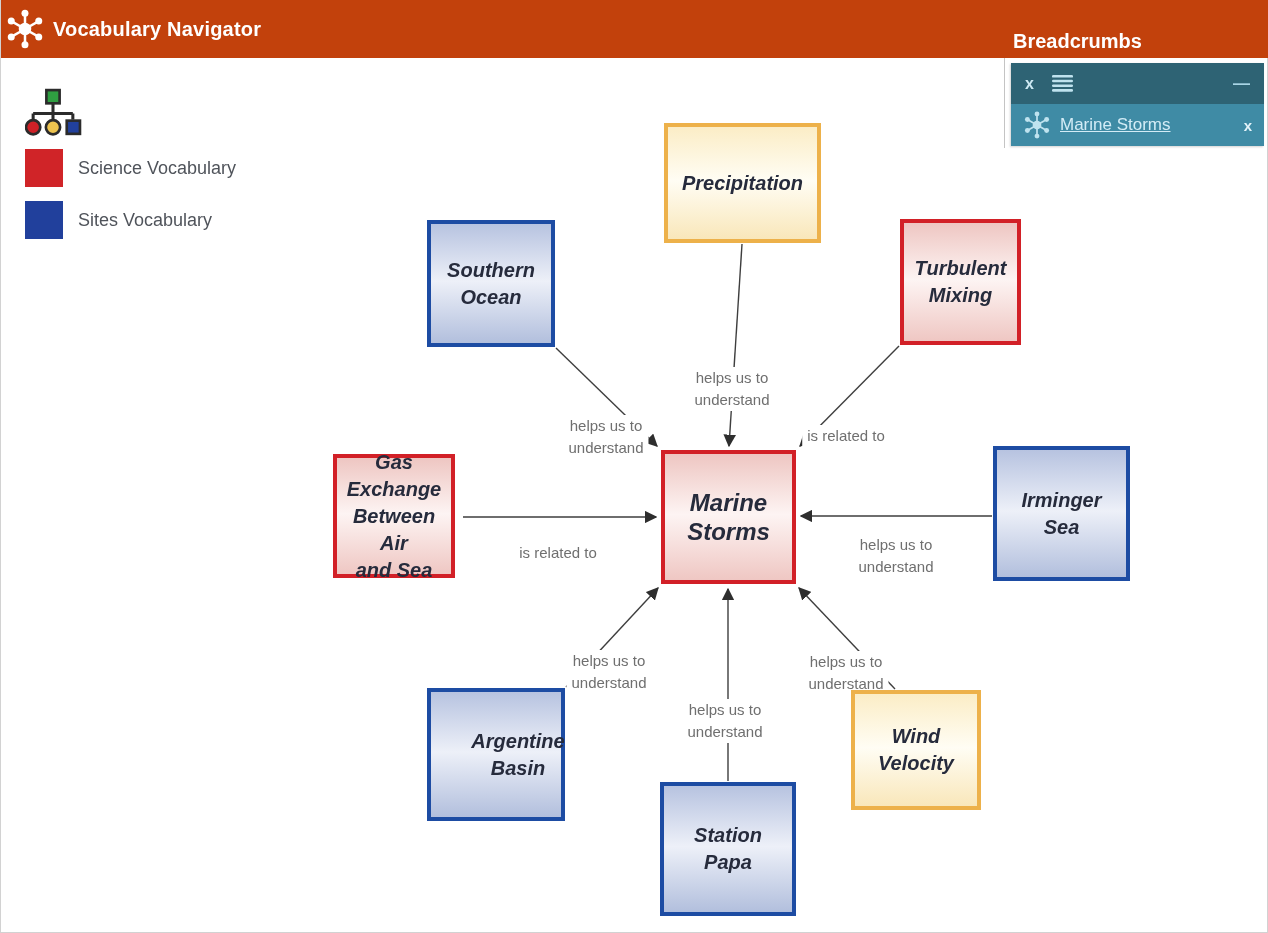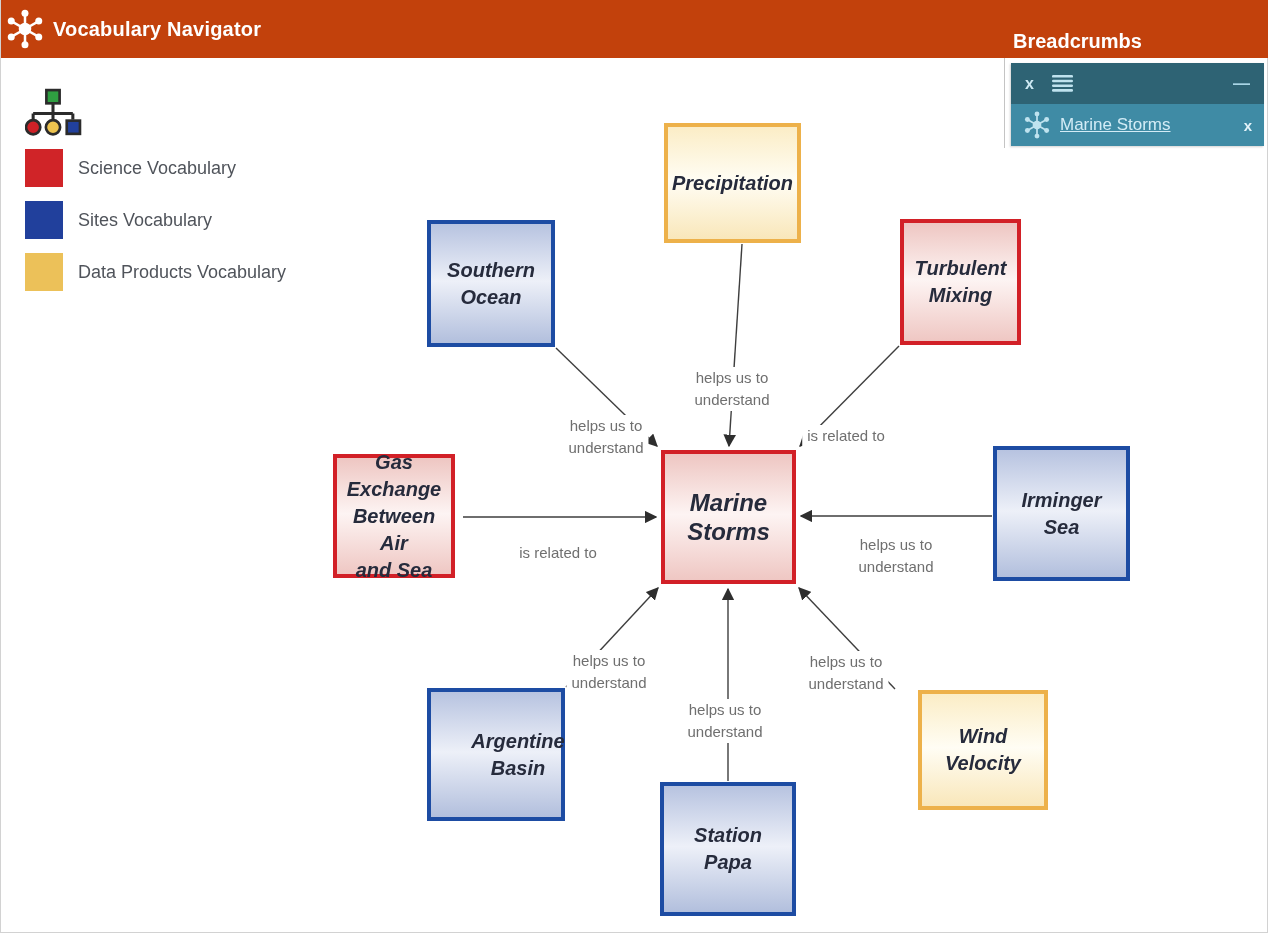--- a/index.html
+++ b/index.html
@@ -119,24 +119,20 @@
       <rect x="41" y="32" width="13" height="13" fill="#21409c" stroke="#2b2b2b" stroke-width="2.6"></rect>
     </svg>
     <div class="legend-row">
       <span class="swatch" style="background: rgb(208, 36, 40);"></span>
       <span class="legend-label">Science Vocabulary</span>
     </div>
     <div class="legend-row">
       <span class="swatch" style="background: rgb(33, 64, 156);"></span>
       <span class="legend-label">Sites Vocabulary</span>
     </div>
-    <div class="legend-row">
-      <span class="swatch" style="background: rgb(236, 193, 89);"></span>
-      <span class="legend-label">Data Products Vocabulary</span>
-    </div>
   </div>
 
   <svg id="edges-svg" xmlns="http://www.w3.org/2000/svg">
     <defs>
       <marker id="arrow" viewBox="0 0 10 10" refX="9" refY="5" markerWidth="9" markerHeight="9" orient="auto-start-reverse">
         <path d="M0,0 L10,5 L0,10 z" fill="#2e2e2e"></path>
       </marker>
     </defs>
   <line x1="741" y1="244" x2="728" y2="446" stroke="#3e3e3e" stroke-width="1.4" marker-end="url(#arrow)"></line>
       <line x1="555" y1="348" x2="656" y2="446" stroke="#3e3e3e" stroke-width="1.4" marker-end="url(#arrow)"></line>
@@ -155,21 +151,21 @@
       <div class="edge-label" style="left: 845px; top: 400px; color: rgb(111, 111, 111);">is related to</div>
       <div class="edge-label" style="left: 557px; top: 517px; color: rgb(111, 111, 111);">is related to</div>
       <div class="edge-label" style="left: 895px; top: 520px; color: rgb(111, 111, 111);">helps us to
 understand</div>
       <div class="edge-label" style="left: 608px; top: 636px; color: rgb(111, 111, 111);">helps us to
 understand</div>
       <div class="edge-label" style="left: 724px; top: 685px; color: rgb(111, 111, 111);">helps us to
 understand</div>
       <div class="edge-label" style="left: 845px; top: 637px; color: rgb(111, 111, 111);">helps us to
 understand</div>
-      <div class="node" style="left: 663px; top: 123px; width: 137px; height: 120px; border-color: rgb(237, 177, 74); background: linear-gradient(rgb(251, 237, 198) 0%, rgb(255, 253, 244) 48%, rgb(249, 231, 186) 100%);">
+      <div class="node" style="left: 663px; top: 123px; width: 157px; height: 120px; border-color: rgb(237, 177, 74); background: linear-gradient(rgb(251, 237, 198) 0%, rgb(255, 253, 244) 48%, rgb(249, 231, 186) 100%);">
         <span>Precipitation</span>
       </div>
       <div class="node" style="left: 426px; top: 220px; width: 128px; height: 127px; border-color: rgb(29, 76, 163); background: linear-gradient(rgb(183, 195, 224) 0%, rgb(237, 240, 248) 48%, rgb(178, 191, 221) 100%);">
         <span>Southern
 Ocean</span>
       </div>
       <div class="node" style="left: 899px; top: 219px; width: 121px; height: 126px; border-color: rgb(210, 32, 39); background: linear-gradient(rgb(238, 198, 194) 0%, rgb(253, 244, 243) 48%, rgb(239, 199, 195) 100%);">
         <span>Turbulent
 Mixing</span>
       </div>
@@ -188,19 +184,19 @@
 Sea</span>
       </div>
       <div class="node" style="left: 426px; top: 688px; width: 138px; height: 133px; border-color: rgb(29, 76, 163); background: linear-gradient(rgb(183, 195, 224) 0%, rgb(237, 240, 248) 48%, rgb(178, 191, 221) 100%); padding-left: 44px;">
         <span>Argentine
 Basin</span>
       </div>
       <div class="node" style="left: 659px; top: 782px; width: 136px; height: 134px; border-color: rgb(29, 76, 163); background: linear-gradient(rgb(183, 195, 224) 0%, rgb(237, 240, 248) 48%, rgb(178, 191, 221) 100%);">
         <span>Station
 Papa</span>
       </div>
-      <div class="node" style="left: 917px; top: 690px; width: 130px; height: 120px; border-color: rgb(237, 177, 74); background: linear-gradient(rgb(251, 237, 198) 0%, rgb(255, 253, 244) 48%, rgb(249, 231, 186) 100%);">
+      <div class="node" style="left: 850px; top: 690px; width: 130px; height: 120px; border-color: rgb(237, 177, 74); background: linear-gradient(rgb(251, 237, 198) 0%, rgb(255, 253, 244) 48%, rgb(249, 231, 186) 100%);">
         <span>Wind
 Velocity</span>
       </div>
     </div>
 
 </div>
 
 </body></html>

